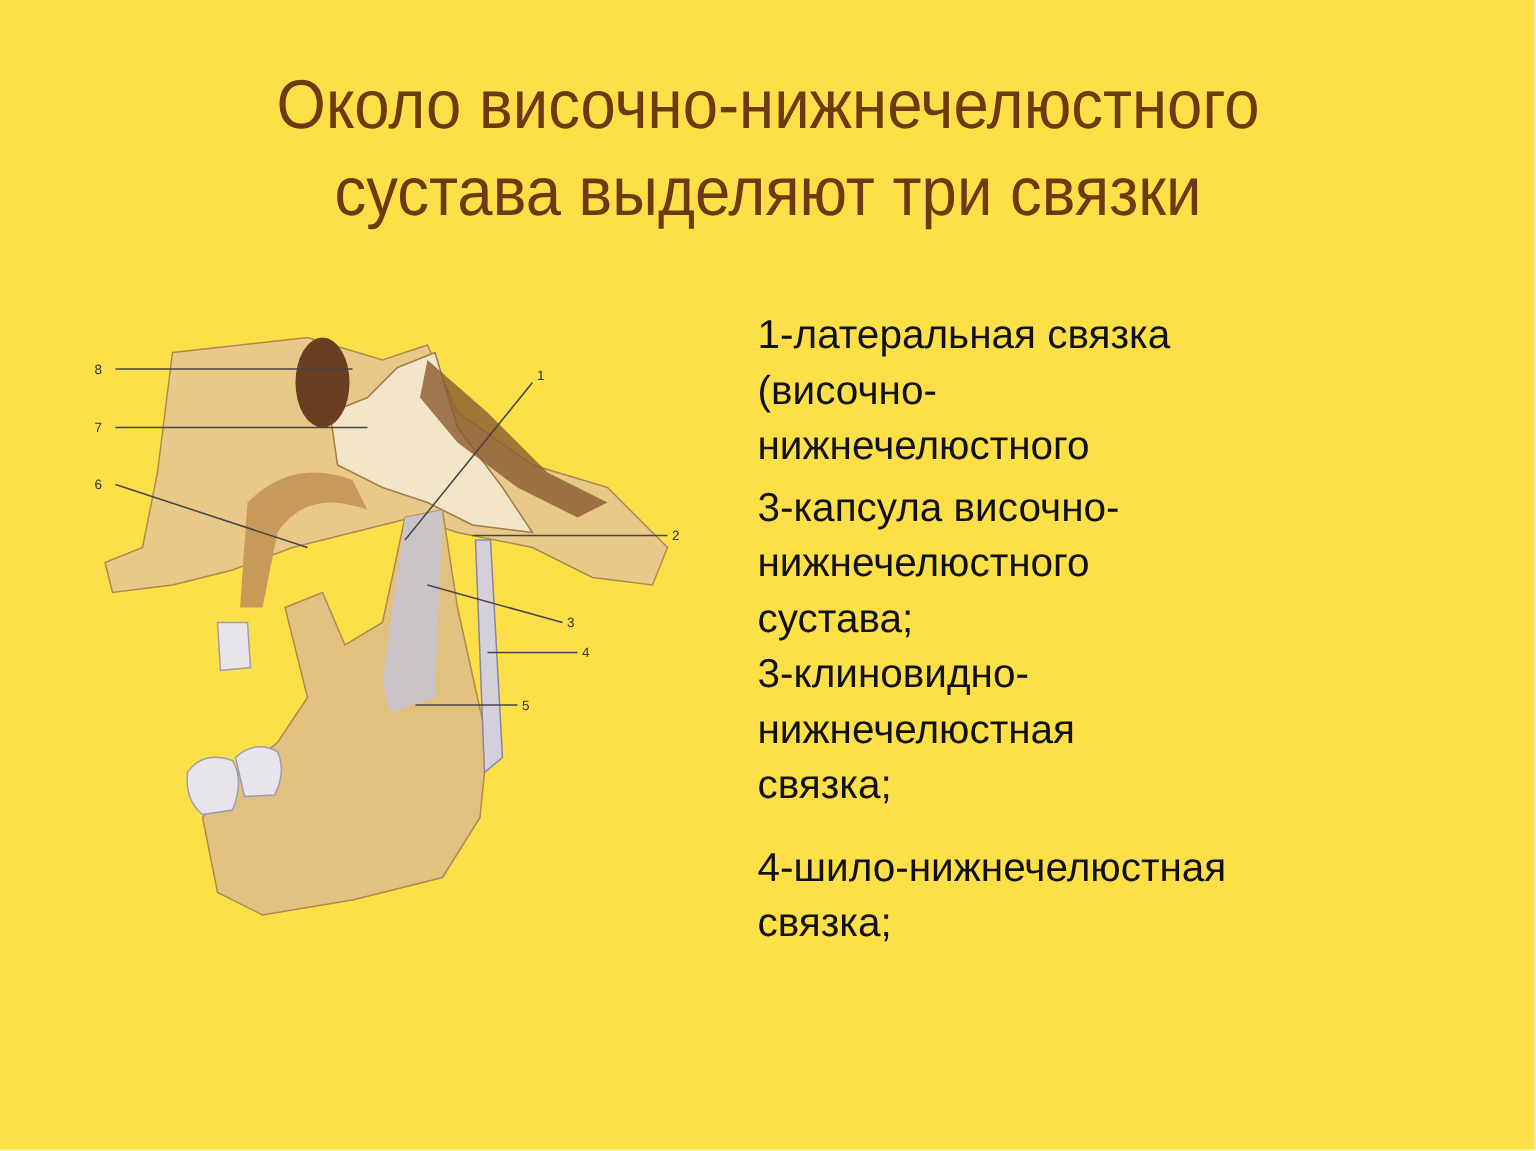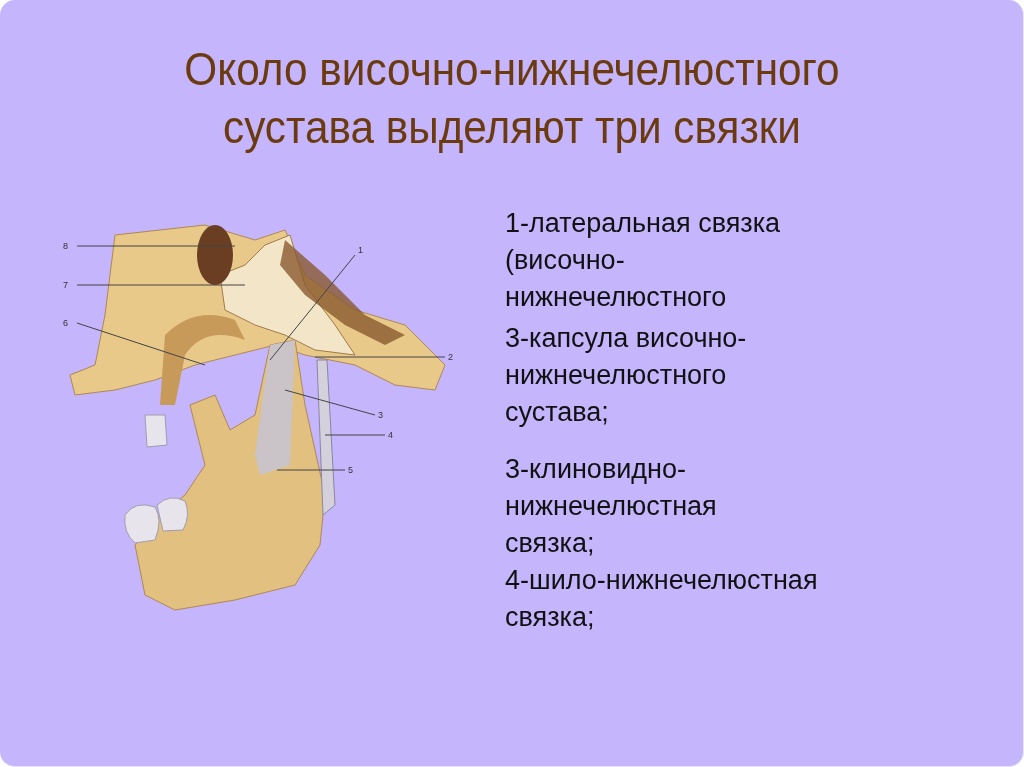--- a/index.html
+++ b/index.html
@@ -1,19 +1,19 @@
 <!DOCTYPE html>
 <html><head>
   <meta charset="utf-8">
   <style>
     html, body { margin: 0; padding: 0; background: #ffffff; }
     body { width: 1024px; height: 767px; position: relative; overflow: hidden;
            font-family: "Liberation Sans", sans-serif; }
-    .slide { position: absolute; left: 0; top: 0; width: 1024px; height: 767px; background: #c4b5fd;
-             border-right: 1px solid #e8e8e8; border-bottom: 1px solid #e8e8e8; box-sizing: border-box; border-radius: 15px; }
+    .slide { position: absolute; left: 0; top: 0; width: 1024px; height: 767px; background: #fde047;
+             border-right: 1px solid #e8e8e8; border-bottom: 1px solid #e8e8e8; box-sizing: border-box; }
     .title { position: absolute; left: 40px; top: 40px; width: 944px; text-align: center;
              color: #6b3a0e; font-size: 46px; line-height: 58px;
              font-family: "Liberation Sans", sans-serif; transform: scaleX(0.92); transform-origin: center top; }
     .title div { white-space: nowrap; }
     .figure { position: absolute; left: 55px; top: 215px; width: 415px; height: 415px; }
     .list { position: absolute; left: 505px; top: 205px; width: 500px; color: #111111;
             font-size: 27px; line-height: 37px; }
     .item { padding-left: 40px; text-indent: -40px; margin-bottom: 0; }
     .item span.line { display: block; }
     .item span.line:first-child { display: inline; }
@@ -74,23 +74,23 @@
     <div class="item">
       <span class="line">1-латеральная связка</span>
       <span class="line">(височно-</span>
       <span class="line">нижнечелюстного</span>
     </div>
     <div class="item" style="margin-top:4px;">
       <span class="line">3-капсула височно-</span>
       <span class="line">нижнечелюстного</span>
       <span class="line">сустава;</span>
     </div>
-    <div class="item" style="margin-top:20px;">
+    <div class="item" style="margin-top:0;">
       <span class="line">3-клиновидно-</span>
       <span class="line">нижнечелюстная</span>
       <span class="line">связка;</span>
     </div>
-    <div class="item" style="margin-top:0;">
+    <div class="item" style="margin-top:18px;">
       <span class="line">4-шило-нижнечелюстная</span>
       <span class="line">связка;</span>
     </div>
   </div>
 </div>
 
 </body></html>

